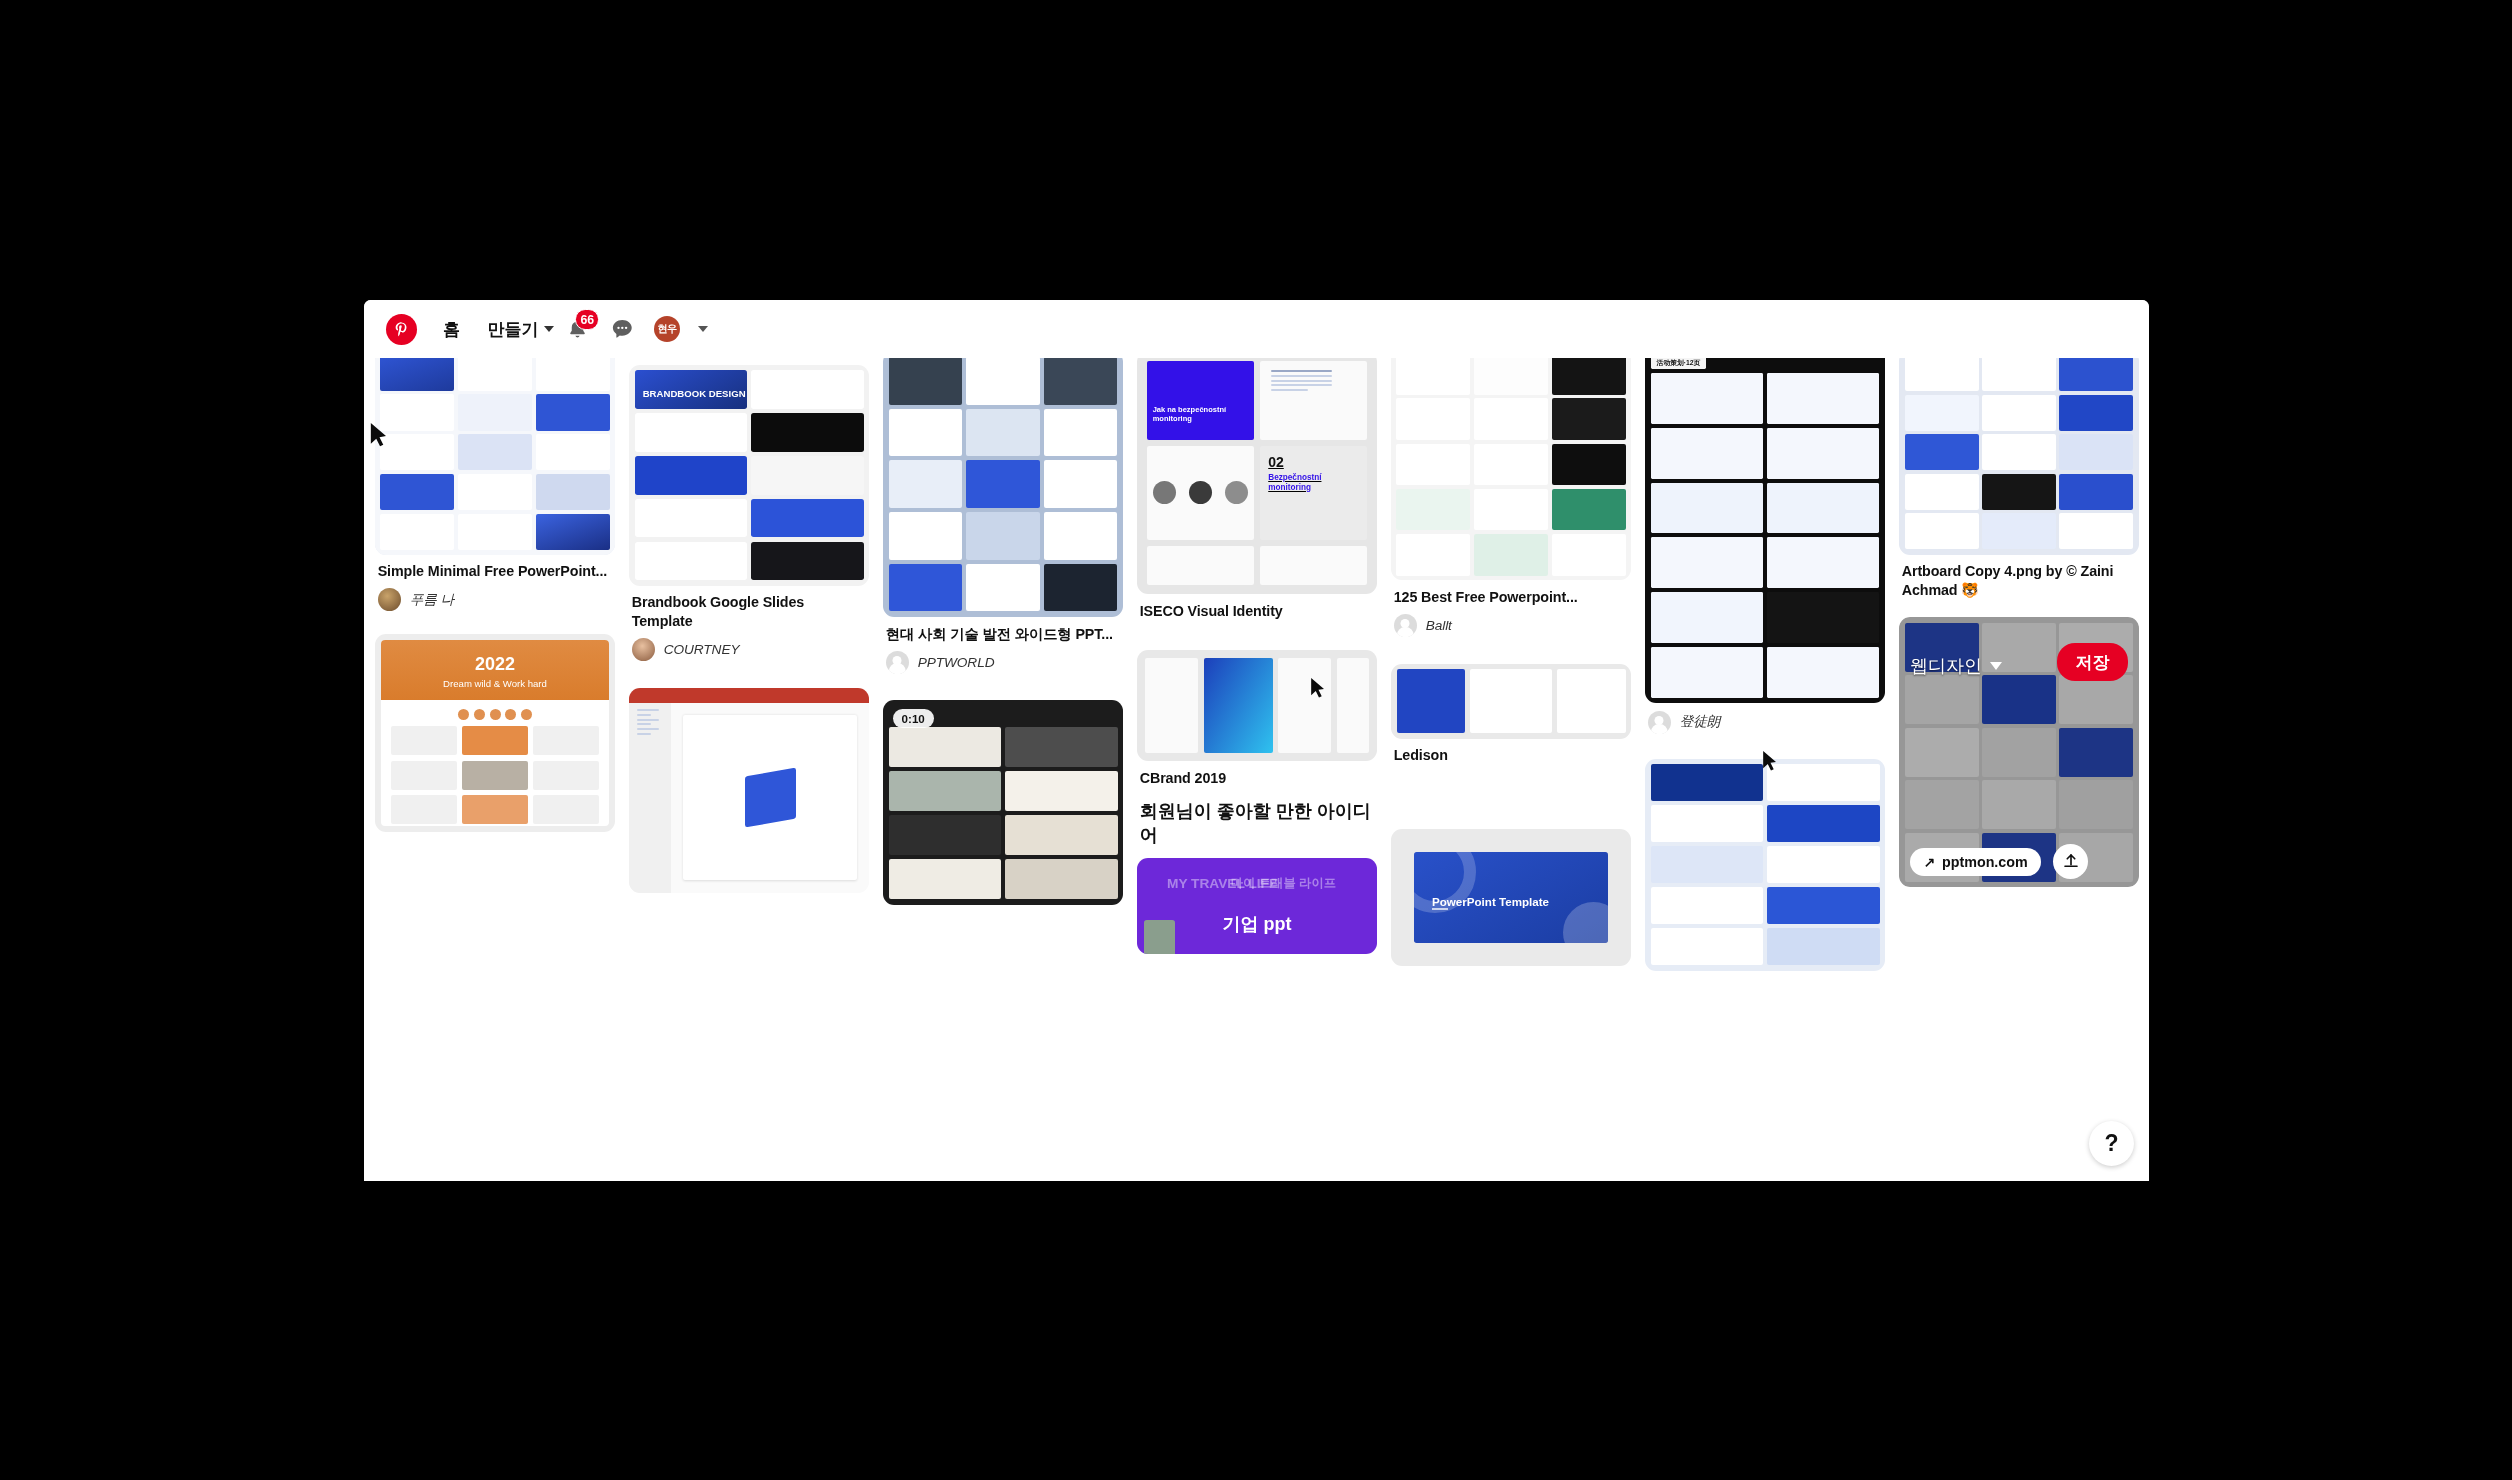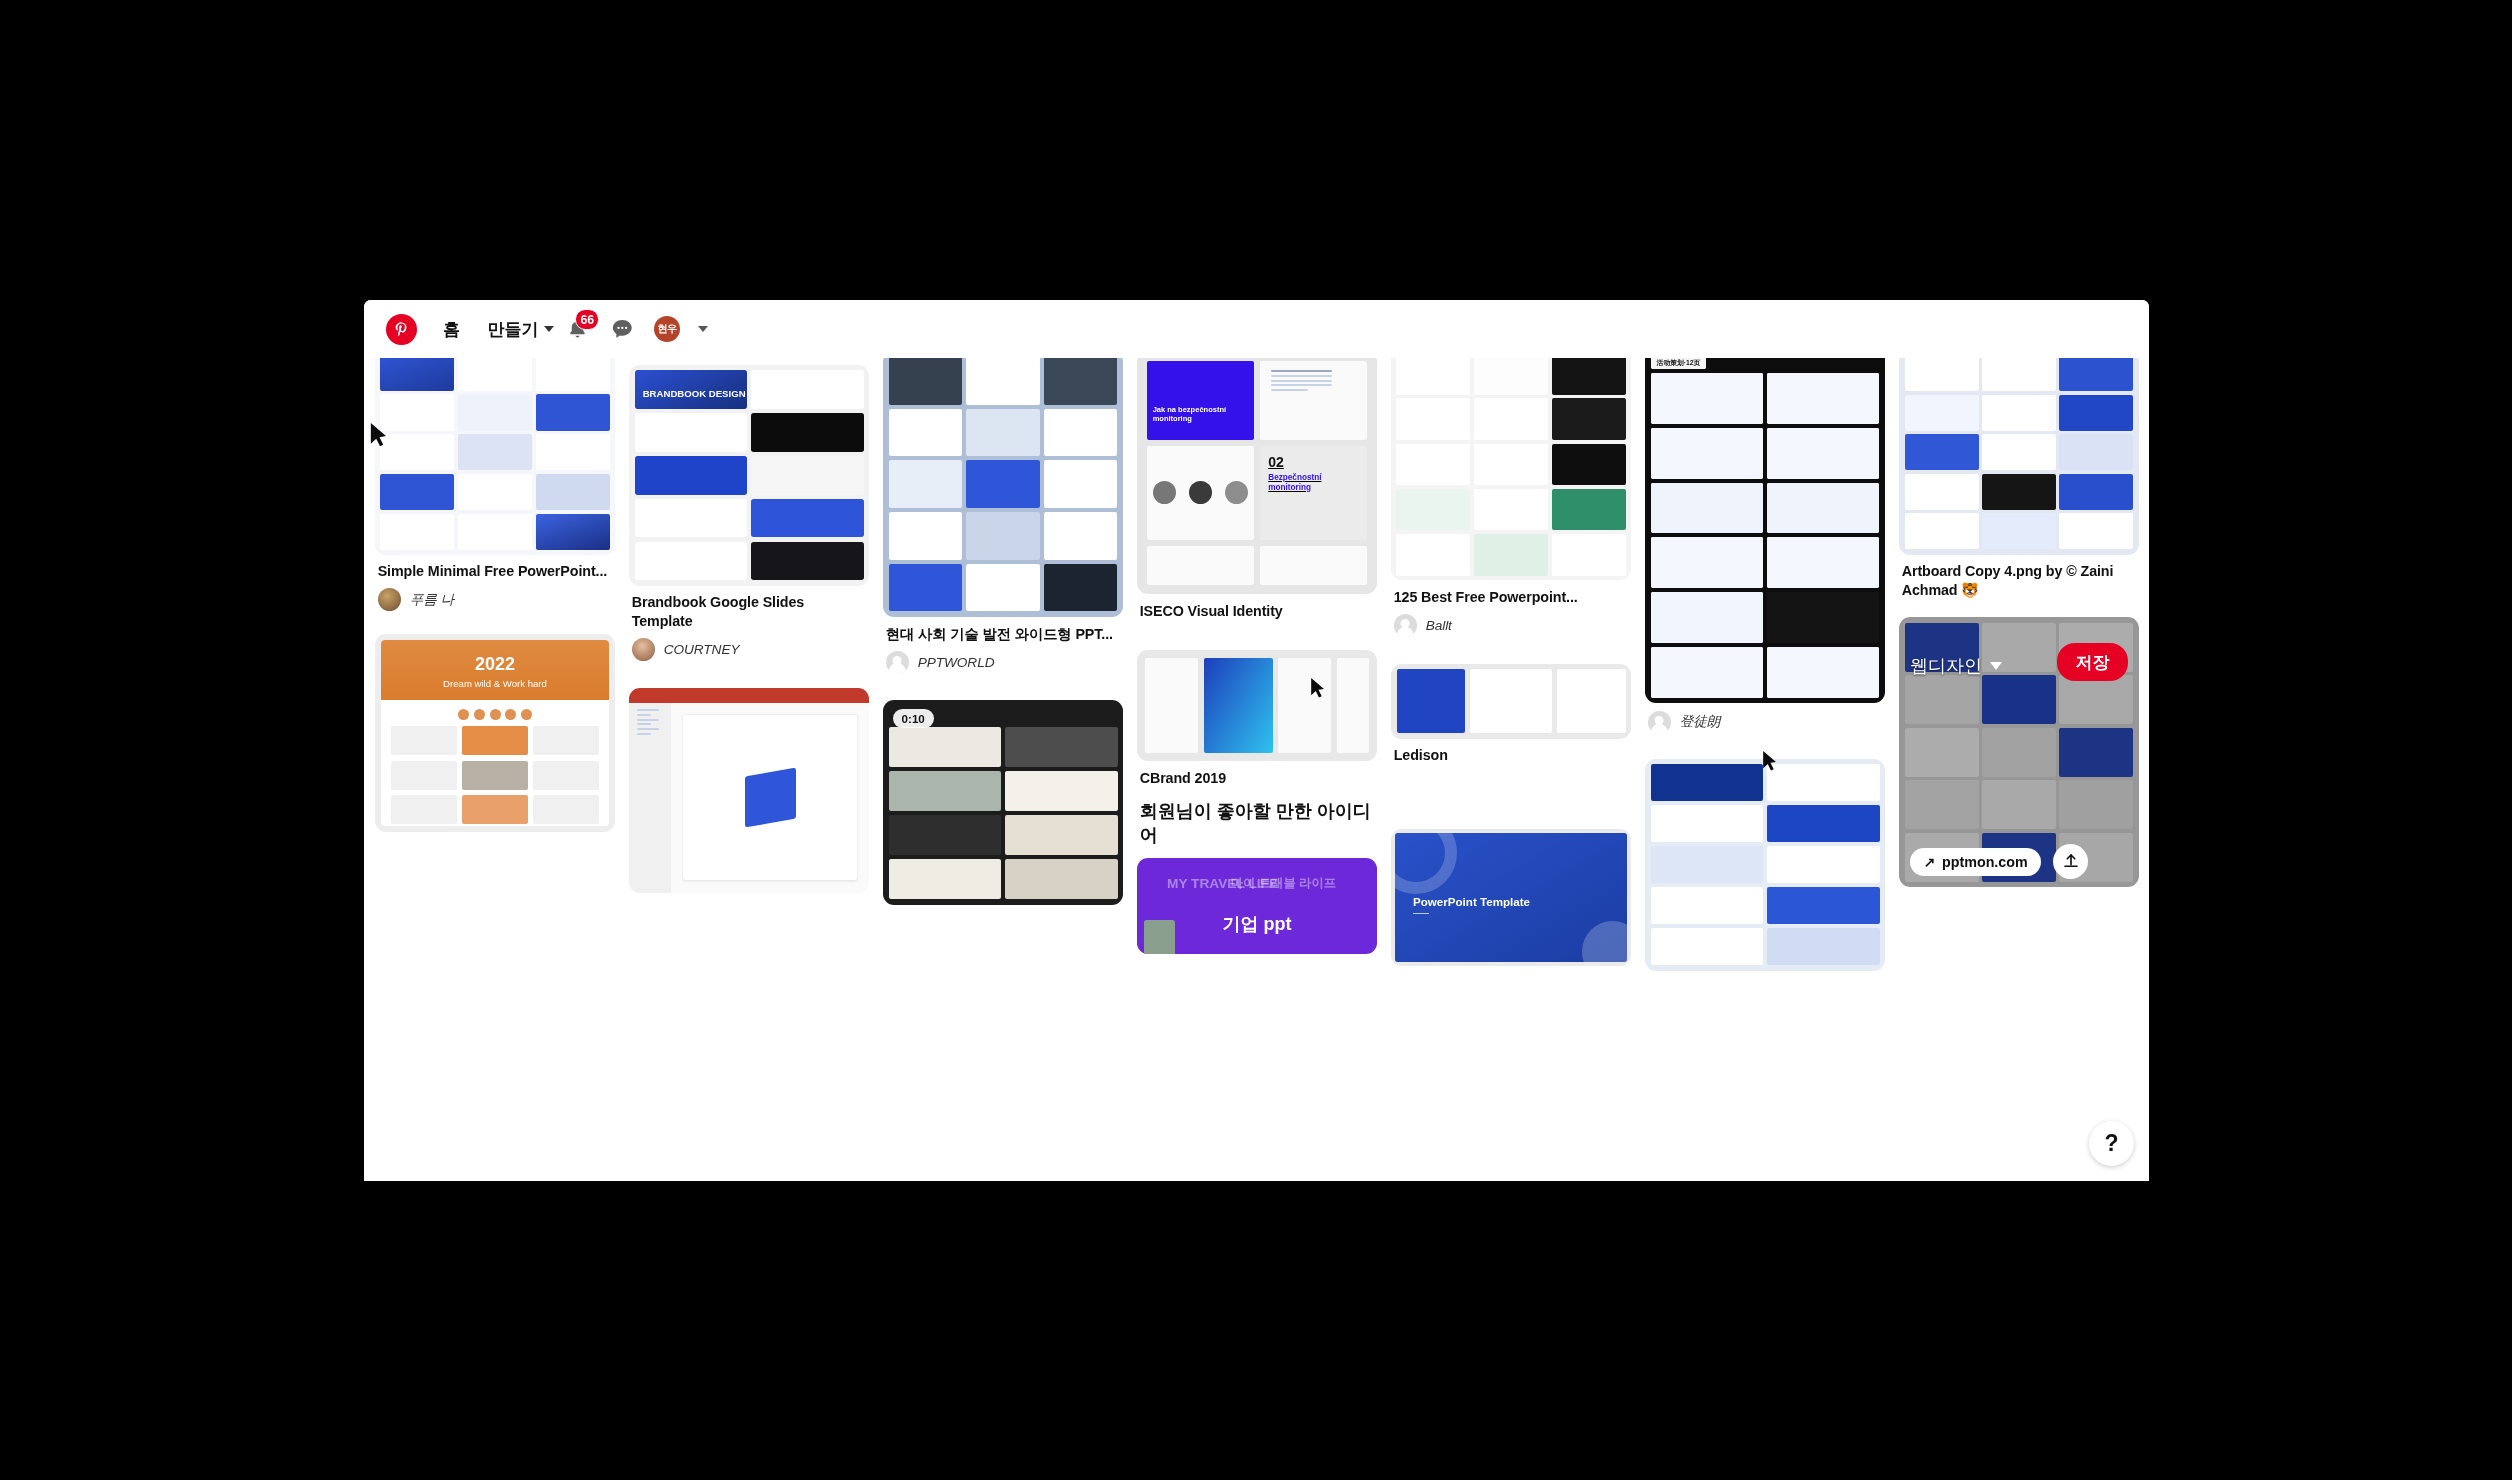--- a/index.html
+++ b/index.html
@@ -455,21 +455,21 @@
             <div style="display:grid;grid-template-columns:1fr 1.2fr 1fr;gap:4.8px;height:100%;">
               <div style="background:#2145c2;border-radius:2px;"></div>
               <div style="background:#fff;border-radius:2px;"></div>
               <div style="background:#fff;border-radius:2px;"></div>
             </div>
           </div>
           <div class="pin-title">Ledison</div>
         </div>
 
         <div class="pin" style="margin-top:64px;">
-          <div class="pin-img" style="height:137px;background:#eaeaea;padding:4px;">
+          <div class="pin-img" style="height:137px;background:#eaeaea;padding:23px;">
             <div style="height:100%;border-radius:2.7px;background:linear-gradient(150deg,#2951c9,#1b3da3);position:relative;overflow:hidden;">
               <div style="position:absolute;left:-20.5px;top:-20.5px;width:82px;height:82px;border:12.3px solid rgba(255,255,255,.2);border-radius:50%;"></div>
               <div style="position:absolute;left:18px;top:48%;color:#fff;font-size:11.6px;font-weight:bold;">PowerPoint Template</div>
               <div style="position:absolute;left:18px;top:62%;width:16.4px;height:1.4px;background:rgba(255,255,255,.7);"></div>
               <div style="position:absolute;right:-16.4px;bottom:-20.5px;width:61px;height:61px;background:rgba(255,255,255,.22);border-radius:50%;"></div>
             </div>
           </div>
         </div>
       </div>
 

